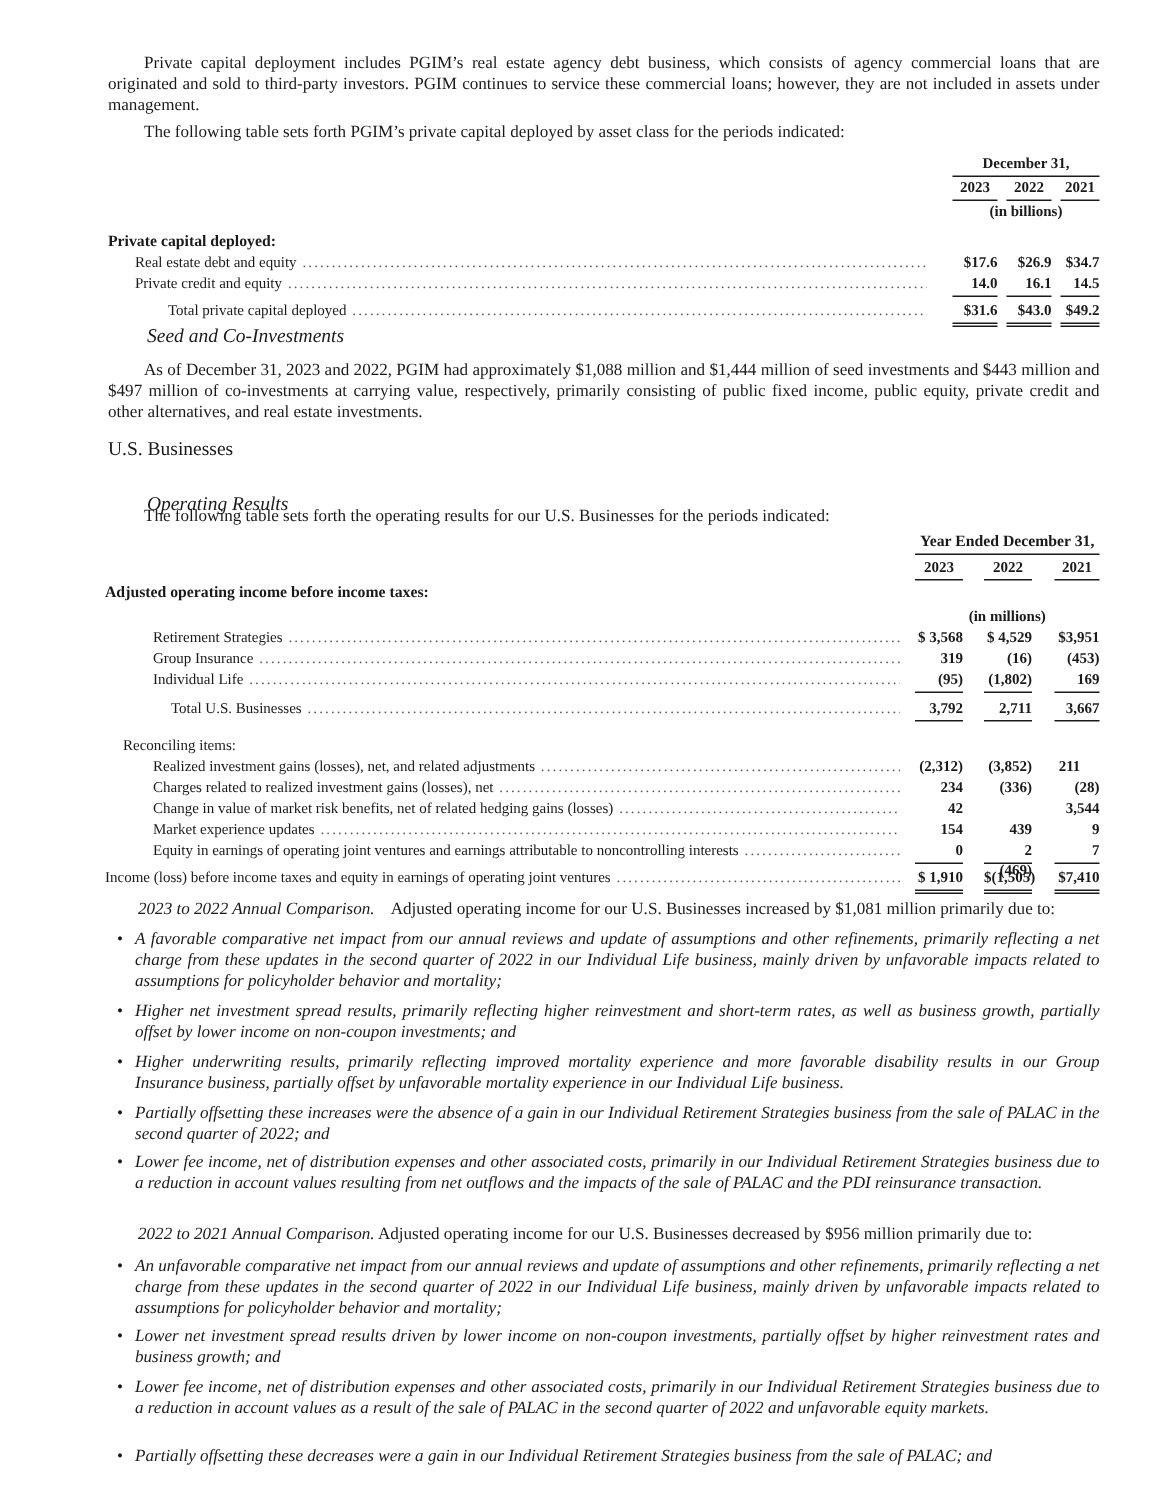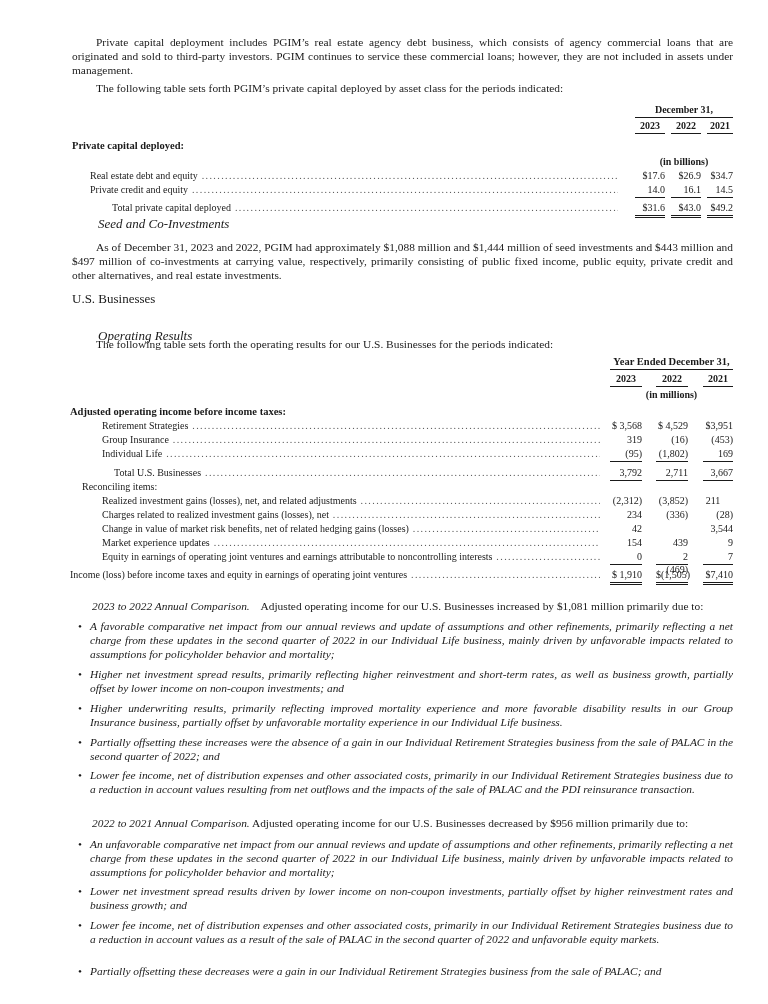--- a/index.html
+++ b/index.html
@@ -14,21 +14,21 @@
   .indent { text-indent: 24px; }
   .ital { font-style: italic; }
   .sec-head { position: absolute; left: 0; font-weight: normal; font-size: 13px; }
   .sub-head { position: absolute; left: 26px; font-style: italic; font-size: 13px; }
 
   
   .tbl { position: absolute; left: 0; width: 661px; font-size: 10px; line-height: 14px; }
   .row { position: relative; height: 14px; white-space: nowrap; }
   .label { position: absolute; left: 0; overflow: hidden; white-space: nowrap; }
   .label .dots { color: #555; letter-spacing: 1.4px; }
-  .num { position: absolute; text-align: right; }
+  .num { position: absolute; text-align: right; font-weight: bold; }
   .bold { font-weight: bold; }
   .uline { border-bottom: 1px solid #1a1a1a; }
   .dline { border-bottom: 3px double #1a1a1a; }
   .hdr { position: absolute; text-align: center; font-weight: bold; }
 
   .bullet { position: absolute; left: 6px; width: 655px; }
   .bullet .dot { position: absolute; left: 0; top: 0; }
   .bullet p { margin-left: 12px; font-style: italic; }
 </style>
 </head>
@@ -41,25 +41,25 @@
 
   <div class="tbl" style="top:103px;">
     <div class="row">
       <span class="hdr uline" style="left:563px; width:98px;">December 31,</span>
     </div>
     <div class="row" style="margin-top:2px;">
       <span class="hdr uline" style="left:563px; width:30px;">2023</span>
       <span class="hdr uline" style="left:599px; width:30px;">2022</span>
       <span class="hdr uline" style="left:635px; width:26px;">2021</span>
     </div>
+    <div class="row" style="margin-top:2px;">
+      <span class="hdr" style="left:563px; width:98px;">(in billions)</span>
+    </div>
     <div class="row" style="margin-top:6px;">
       <span class="label bold" style="font-size:10.5px;">Private capital deployed:</span>
-    </div>
-    <div class="row" style="margin-top:2px;">
-      <span class="hdr" style="left:563px; width:98px;">(in billions)</span>
     </div>
     <div class="row">
       <span class="label" style="left:18px; width:528px;"><span>Real estate debt and equity</span><span class="dots"> ......................................................................................................................................</span></span>
       <span class="num" style="left:563px; width:30px;">$17.6</span>
       <span class="num" style="left:599px; width:30px;">$26.9</span>
       <span class="num" style="left:635px; width:26px;">$34.7</span>
     </div>
     <div class="row">
       <span class="label" style="left:18px; width:528px;"><span>Private credit and equity</span><span class="dots"> ......................................................................................................................................</span></span>
       <span class="num uline" style="left:563px; width:30px;">14.0</span>
@@ -83,25 +83,25 @@
 
   <div class="tbl" style="top:355px;">
     <div class="row">
       <span class="hdr uline" style="left:538px; width:123px; font-size:10.5px;">Year Ended December 31,</span>
     </div>
     <div class="row" style="margin-top:3px;">
       <span class="hdr uline" style="left:538px; width:32px;">2023</span>
       <span class="hdr uline" style="left:584px; width:32px;">2022</span>
       <span class="hdr uline" style="left:631px; width:30px;">2021</span>
     </div>
+    <div class="row" style="margin-top:3px;">
+      <span class="label bold" style="left:-2px; font-size:10.5px;">Adjusted operating income before income taxes:</span>
+    </div>
     <div class="row" style="margin-top:2px;">
       <span class="hdr" style="left:538px; width:123px;">(in millions)</span>
-    </div>
-    <div class="row" style="margin-top:3px;">
-      <span class="label bold" style="left:-2px; font-size:10.5px;">Adjusted operating income before income taxes:</span>
     </div>
 
     <div class="row">
       <span class="label" style="left:30px; width:498px;"><span>Retirement Strategies</span><span class="dots"> ......................................................................................................................................</span></span>
       <span class="num" style="left:530px; width:40px;">$ 3,568</span>
       <span class="num" style="left:576px; width:40px;">$ 4,529</span>
       <span class="num" style="left:621px; width:40px;">$3,951</span>
     </div>
     <div class="row">
       <span class="label" style="left:30px; width:498px;"><span>Group Insurance</span><span class="dots"> ......................................................................................................................................</span></span>
@@ -115,21 +115,21 @@
       <span class="num uline" style="left:584px; width:32px;">(1,802)</span>
       <span class="num uline" style="left:631px; width:30px;">169</span>
     </div>
     <div class="row" style="margin-top:5px;">
       <span class="label" style="left:42px; width:486px;"><span>Total U.S. Businesses</span><span class="dots"> ......................................................................................................................................</span></span>
       <span class="num uline" style="left:538px; width:32px;">3,792</span>
       <span class="num uline" style="left:584px; width:32px;">2,711</span>
       <span class="num uline" style="left:631px; width:30px;">3,667</span>
     </div>
 
-    <div class="row" style="margin-top:0;">
+    <div class="row" style="margin-top:11px;">
       <span class="label" style="left:10px;">Reconciling items:</span>
     </div>
     <div class="row">
       <span class="label" style="left:30px; width:498px;"><span>Realized investment gains (losses), net, and related adjustments</span><span class="dots"> ......................................................................................................................................</span></span>
       <span class="num" style="left:530px; width:40px;">(2,312)</span>
       <span class="num" style="left:576px; width:40px;">(3,852)</span>
       <span class="num" style="left:621px; width:40px;text-align:center;">211</span>
     </div>
     <div class="row">
       <span class="label" style="left:30px; width:498px;"><span>Charges related to realized investment gains (losses), net</span><span class="dots"> ......................................................................................................................................</span></span>

